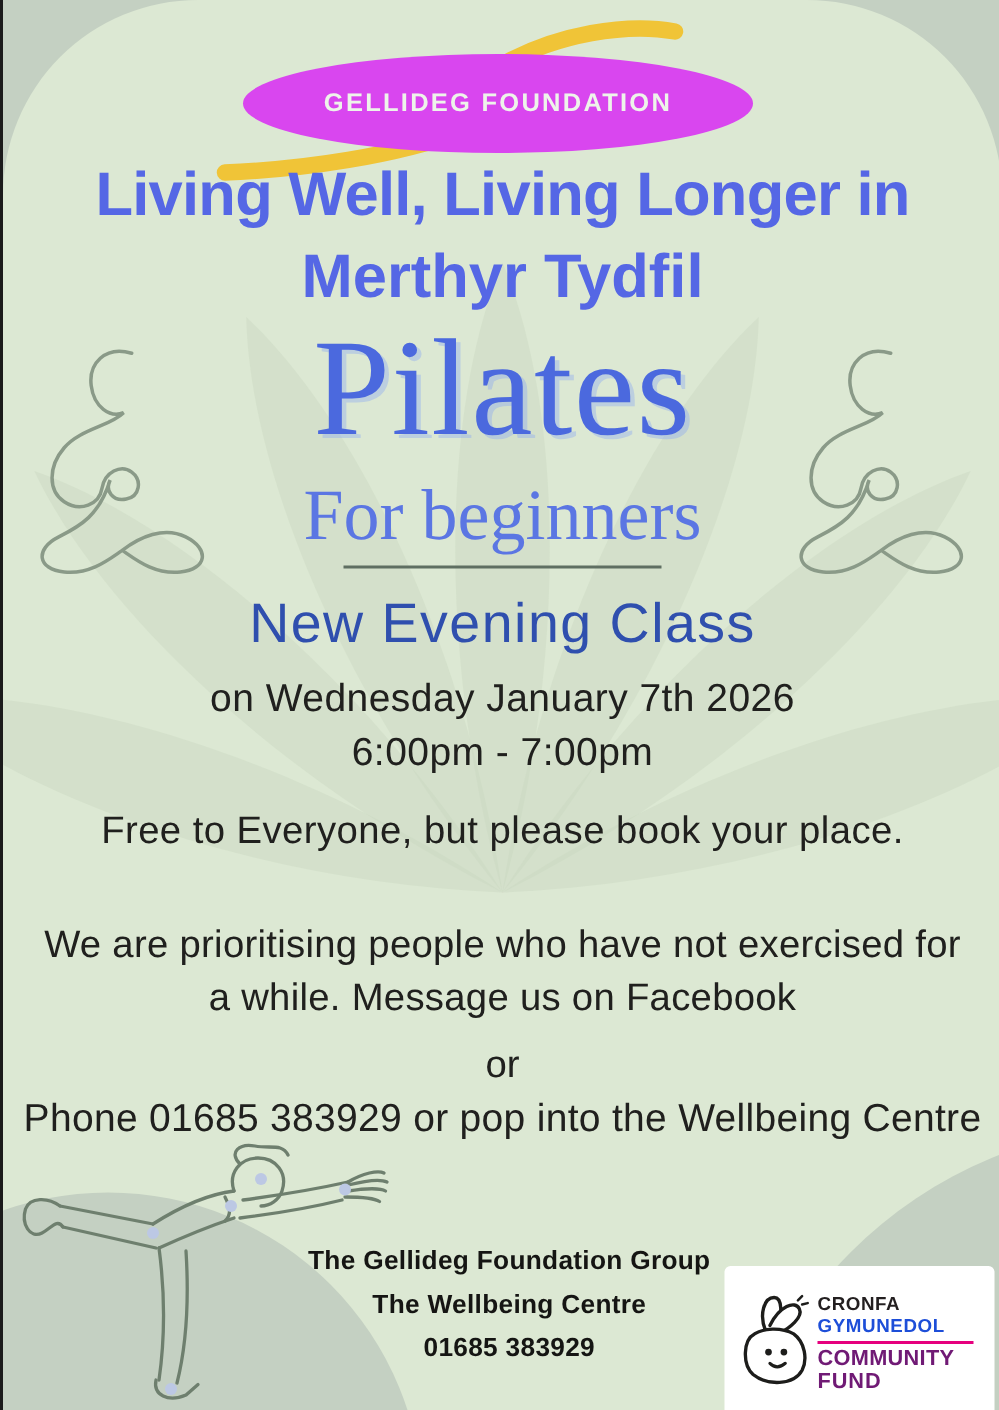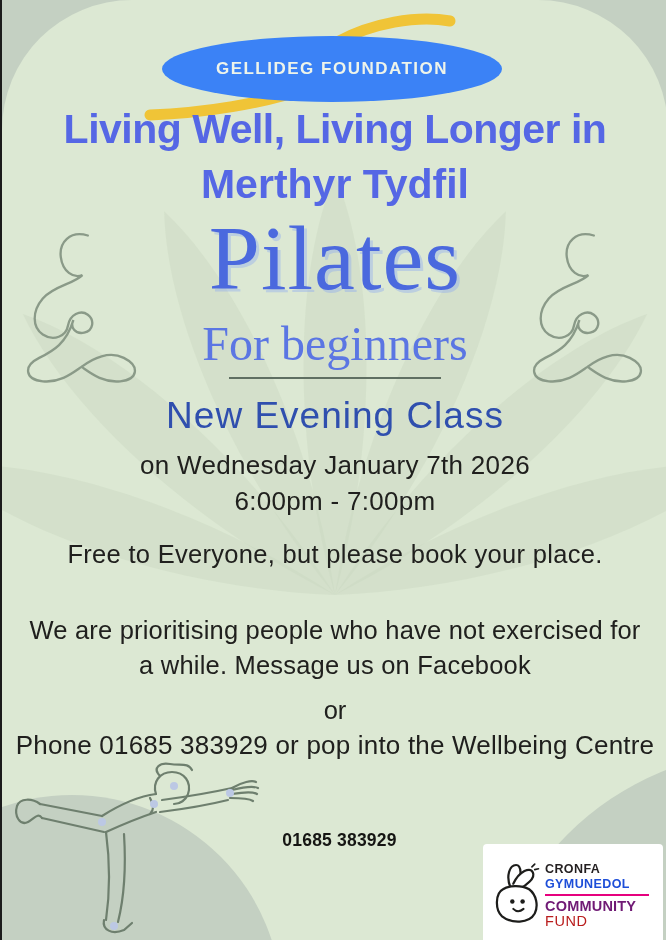--- a/index.html
+++ b/index.html
@@ -24,21 +24,21 @@
   .corner-bl{left:-140px;top:795px;width:420px;height:420px;}
   .corner-br{left:480px;top:750px;width:580px;height:580px;}
   .watermark{position:absolute;left:0;top:170px;pointer-events:none;}
 
   .abs{position:absolute;left:0;width:100%;text-align:center;}
 
   
   .logo-swoosh{position:absolute;left:130px;top:10px;}
   .logo-ellipse{
     position:absolute;left:160px;top:36px;width:340px;height:66px;
-    background:#3b82f6;border-radius:50%;
+    background:#d946ef;border-radius:50%;
     display:flex;align-items:center;justify-content:center;
   }
   .logo-text{
     color:#eef4ea;font-weight:bold;font-size:17px;letter-spacing:1.5px;
   }
 
   .headline1{top:106px;font-size:41px;font-weight:bold;color:#5567e5;letter-spacing:-0.5px;}
   .headline2{top:161px;font-size:41px;font-weight:bold;color:#5567e5;}
 
   .pilates{
@@ -77,21 +77,21 @@
     position:absolute;left:481px;top:820px;width:180px;height:103px;
     background:#ffffff;border-radius:4px;
     display:flex;align-items:center;padding:4px 6px;box-sizing:border-box;margin-top:24px;
   }
   .funder-hand{flex:0 0 56px;margin-top:-6px;}
   .funder-text{flex:1;line-height:15px;}
   .f-black{color:#231f20;font-weight:bold;font-size:12.5px;letter-spacing:0.4px;}
   .f-pink{color:#1d4ed8;font-weight:bold;font-size:12.5px;letter-spacing:0.4px;}
   .f-rule{width:104px;height:2px;background:#e6007e;margin:2px 0 3px 0;}
   .f-pink-big{color:#701a75;font-weight:bold;font-size:14.5px;letter-spacing:0.2px;}
-  .f-black-big{color:#b91c1c;font-weight:400;font-size:14.5px;letter-spacing:0.6px;}
+  .f-black-big{color:#701a75;font-weight:700;font-size:14.5px;letter-spacing:0.6px;}
 </style>
 </head>
 <body>
 
 <div class="poster">
 
   <div class="inner-bg"></div>
 
   <svg class="watermark" width="666" height="600" viewBox="0 0 666 600">
     <g transform="translate(333,425)" fill="#c9d7c0" fill-opacity="0.45">
@@ -166,20 +166,22 @@
     <g fill="#bcc8e4">
       <circle cx="172" cy="26" r="4"></circle>
       <circle cx="152" cy="44" r="4"></circle>
       <circle cx="100" cy="62" r="4"></circle>
       <circle cx="228" cy="33" r="4"></circle>
       <circle cx="112" cy="166" r="4"></circle>
     </g>
   </svg>
 
   <div class="footer-block">
+    <div>The Gellideg Foundation Group</div>
+    <div>The Wellbeing Centre</div>
     <div>01685 383929</div>
   </div>
 
   <div class="funder">
     <svg class="funder-hand" width="56" height="70" viewBox="0 0 60 72">
       <g fill="#ffffff" stroke="#1d1d1b" stroke-width="2.4" stroke-linecap="round" stroke-linejoin="round">
         <path d="M23 30 C18 18 22 6 29 6 C35 6 35 18 31 30"></path>
         <path d="M26 26 C33 12 44 8 47 14 C50 20 40 28 32 32"></path>
         <path d="M15 32 C7 36 6 54 14 61 C24 69 43 69 49 58 C53 50 51 38 43 32 C34 27 21 28 15 32 Z"></path>
       </g>

